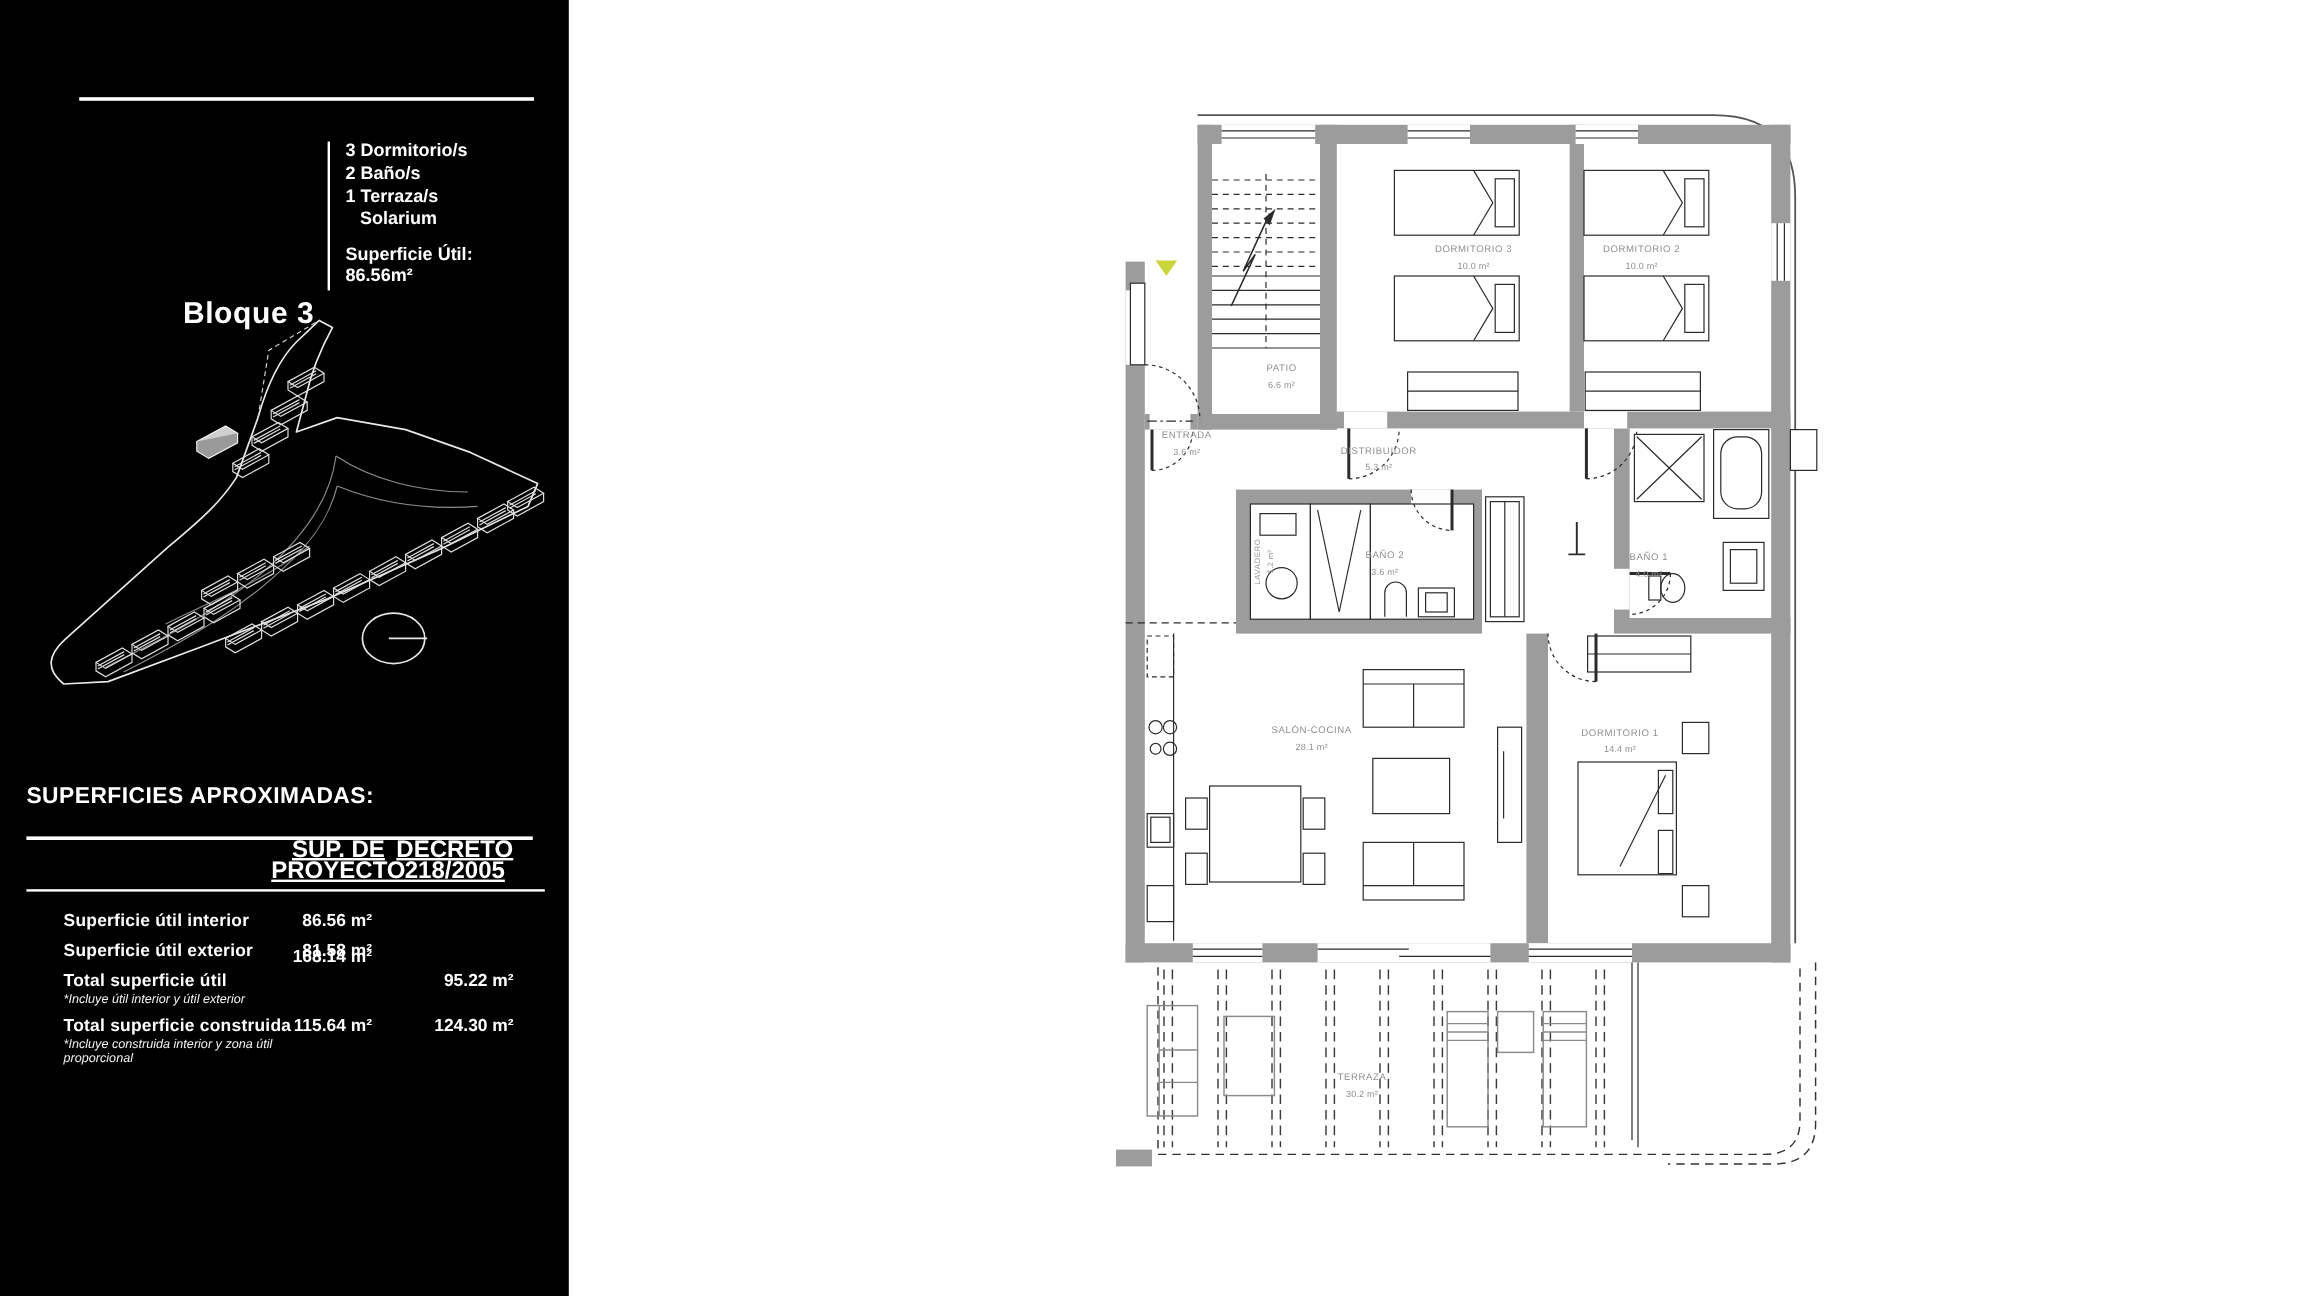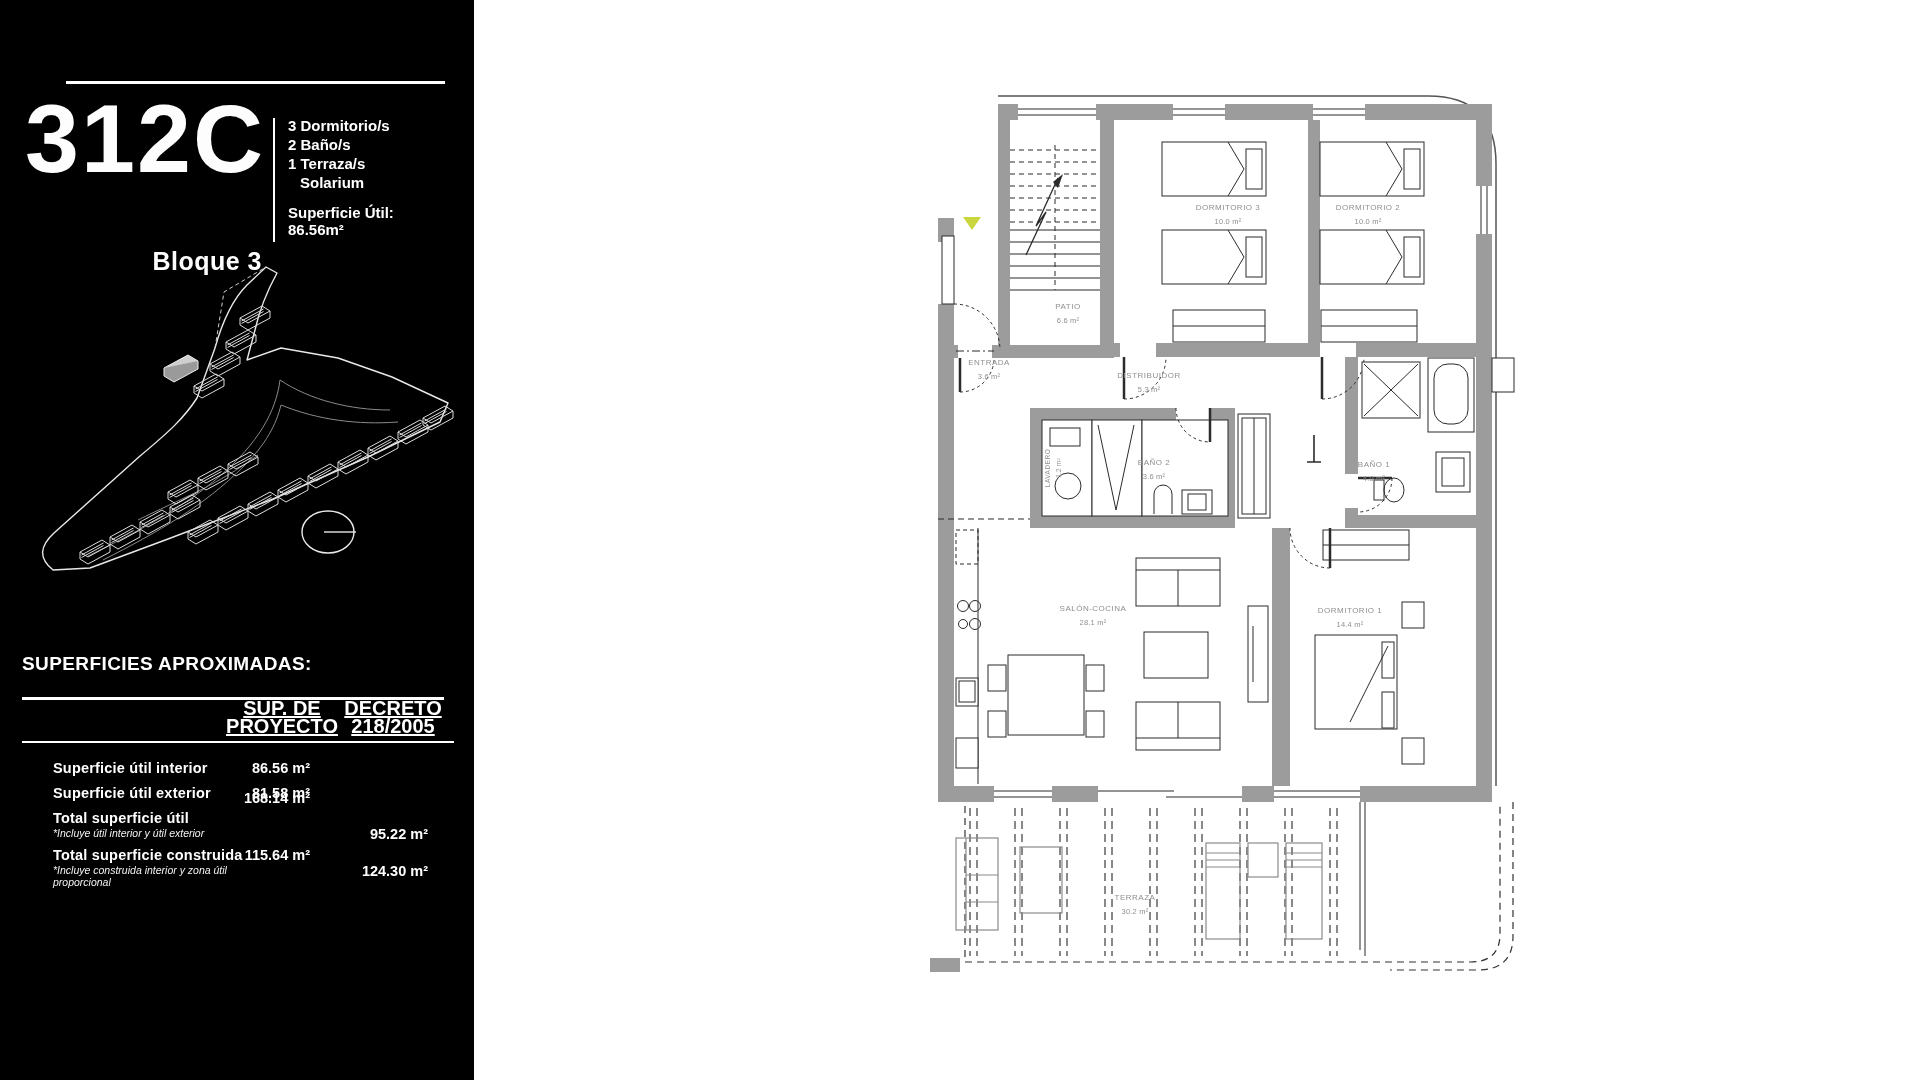--- a/index.html
+++ b/index.html
@@ -15,26 +15,26 @@
   .feat-indent{padding-left:12px;}
   .surface{position:absolute;left:288px;top:204px;font-size:15px;font-weight:700;line-height:17px;}
   .block-label{position:absolute;left:60px;top:212px;width:202px;text-align:right;
                font-size:25px;font-weight:700;letter-spacing:.5px;margin-top:35px;}
   .siteplan{position:absolute;left:18px;top:260px;}
   .sup-title{position:absolute;left:22px;top:653px;font-size:19px;font-weight:700;letter-spacing:.4px;}
   .hr1{position:absolute;left:22px;top:697px;width:422px;height:2.5px;background:#fff;}
   .hr2{position:absolute;left:22px;top:741px;width:432px;height:2px;background:#fff;}
   .col-h{position:absolute;top:699px;width:120px;text-align:center;font-size:20px;
          font-weight:700;line-height:18px;text-decoration:underline;}
-  .col-h1{left:222px;} .col-h2{left:333px;}
+  .col-h1{left:222px;} .col-h2{left:319px;}
   .srow-label{position:absolute;left:53px;font-size:14.5px;font-weight:700;letter-spacing:.2px;}
   .srow-note{position:absolute;left:53px;width:205px;font-size:10.5px;font-weight:400;
              font-style:italic;line-height:12px;color:#f2f2f2;}
   .srow-sup{position:absolute;left:190px;width:120px;text-align:right;font-size:14.5px;font-weight:700;}
-  .srow-dec{position:absolute;left:310px;width:118px;text-align:right;font-size:14.5px;font-weight:700;margin-top:16px;}
+  .srow-dec{position:absolute;left:310px;width:118px;text-align:right;font-size:14.5px;font-weight:700;}
   
   .planwrap{position:absolute;left:930px;top:90px;}
   .w{fill:#9c9c9c;stroke:none;}
   .room{fill:#fff;stroke:#2b2b2b;stroke-width:1;}
   .gap{fill:#fff;stroke:none;}
   .ln{stroke:#2b2b2b;stroke-width:1;fill:none;}
   .lnth{stroke:#2b2b2b;stroke-width:2.5;fill:none;}
   .dash{stroke:#2b2b2b;stroke-width:1;fill:none;stroke-dasharray:3 3;}
   .stepdash{stroke:#2b2b2b;stroke-width:1;fill:none;stroke-dasharray:5 4;}
   .outer{stroke:#555;stroke-width:1.5;fill:none;}
@@ -45,21 +45,20 @@
             letter-spacing:.5px;}
   .lbl text.ar{font-size:7.5px;letter-spacing:.2px;}
 </style>
 </head>
 <body>
 
 <div class="page">
 
   <div class="sidebar">
     <div class="rule-top"></div>
-    <div class="unit-code">312C</div>
     <div class="vdiv"></div>
 
     <div class="features">
       <div>3 Dormitorio/s</div>
       <div>2 Baño/s</div>
       <div>1 Terraza/s</div>
       <div class="feat-indent">Solarium</div>
     </div>
 
     <div class="surface">

